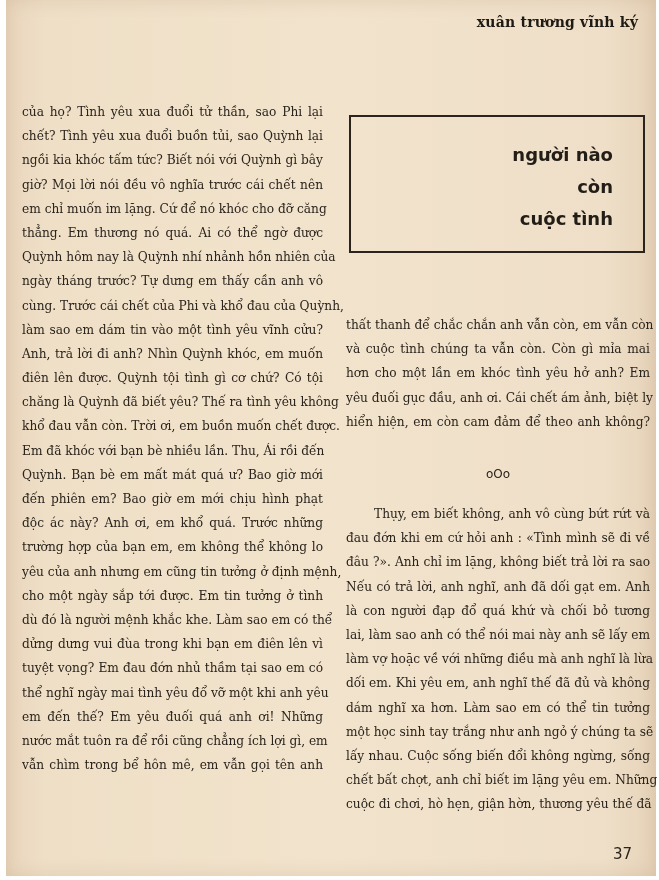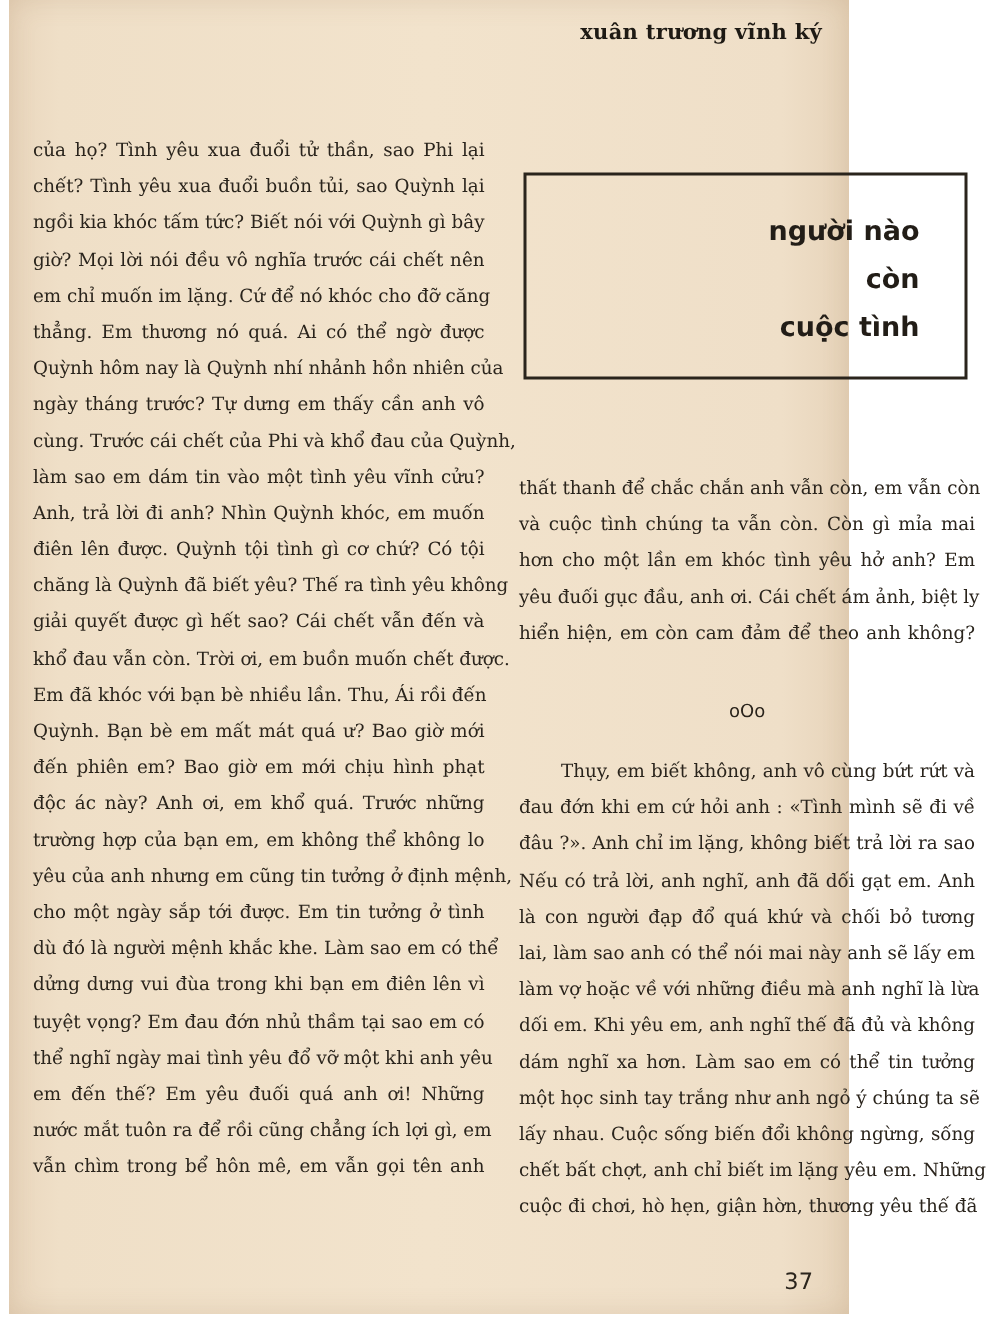--- a/index.html
+++ b/index.html
@@ -2,38 +2,38 @@
 <html><head>
 <meta charset="utf-8">
 <style>
   html, body { margin: 0; padding: 0; }
   body {
     width: 659px; height: 880px; overflow: hidden;
     background: #ffffff;
     font-family: "DejaVu Serif", serif;
   }
   .page {
-    position: absolute; left: 6px; top: 0; width: 560px; height: 876px;
+    position: absolute; left: 6px; top: 0; width: 650px; height: 876px;
     background: linear-gradient(90deg, #e9d6bd 0%, #efdfc7 6%, #f2e3cc 50%, #efdfc8 92%, #e6d3b9 100%);
     box-shadow: inset 0 0 18px rgba(150,110,70,0.18);
   }
   .running-head {
     position: absolute; right: 18px; top: 14px;
     font-family: "DejaVu Serif", serif; font-weight: bold;
     font-size: 14px; color: #1e1a14; letter-spacing: 0.2px;
   }
   .col {
     position: absolute; color: #2a241c;
     font-family: "DejaVu Serif", serif; font-size: 12.2px;
   }
   .col .line {
     white-space: nowrap; height: 24.2px; line-height: 24.2px;
     text-align: justify; text-align-last: justify;
   }
-  .col-left { left: 16px; top: 88px; width: 301px; }
+  .col-left { left: 16px; top: 100px; width: 301px; }
   .col-right { left: 340px; top: 313px; width: 304px; }
   .col-right-b { left: 340px; top: 502px; width: 304px; }
   .col .line.indent { padding-left: 28px; }
   .title-box {
     position: absolute; left: 343px; top: 115px; width: 296px; height: 138px;
     border: 2px solid #2a241c;
     box-sizing: border-box;
   }
   .title-box .title {
     position: absolute; right: 30px; top: 22px; text-align: right;
@@ -63,21 +63,20 @@
     <div class="line">giờ? Mọi lời nói đều vô nghĩa trước cái chết nên</div>
     <div class="line">em chỉ muốn im lặng. Cứ để nó khóc cho đỡ căng</div>
     <div class="line">thẳng. Em thương nó quá. Ai có thể ngờ được</div>
     <div class="line">Quỳnh hôm nay là Quỳnh nhí nhảnh hồn nhiên của</div>
     <div class="line">ngày tháng trước? Tự dưng em thấy cần anh vô</div>
     <div class="line">cùng. Trước cái chết của Phi và khổ đau của Quỳnh,</div>
     <div class="line">làm sao em dám tin vào một tình yêu vĩnh cửu?</div>
     <div class="line">Anh, trả lời đi anh? Nhìn Quỳnh khóc, em muốn</div>
     <div class="line">điên lên được. Quỳnh tội tình gì cơ chứ? Có tội</div>
     <div class="line">chăng là Quỳnh đã biết yêu? Thế ra tình yêu không</div>
-    <div class="line">giải quyết được gì hết sao? Cái chết vẫn đến và</div>
     <div class="line">khổ đau vẫn còn. Trời ơi, em buồn muốn chết được.</div>
     <div class="line">Em đã khóc với bạn bè nhiều lần. Thu, Ái rồi đến</div>
     <div class="line">Quỳnh. Bạn bè em mất mát quá ư? Bao giờ mới</div>
     <div class="line">đến phiên em? Bao giờ em mới chịu hình phạt</div>
     <div class="line">độc ác này? Anh ơi, em khổ quá. Trước những</div>
     <div class="line">trường hợp của bạn em, em không thể không lo</div>
     <div class="line">yêu của anh nhưng em cũng tin tưởng ở định mệnh,</div>
     <div class="line">cho một ngày sắp tới được. Em tin tưởng ở tình</div>
     <div class="line">dù đó là người mệnh khắc khe. Làm sao em có thể</div>
     <div class="line">dửng dưng vui đùa trong khi bạn em điên lên vì</div>

